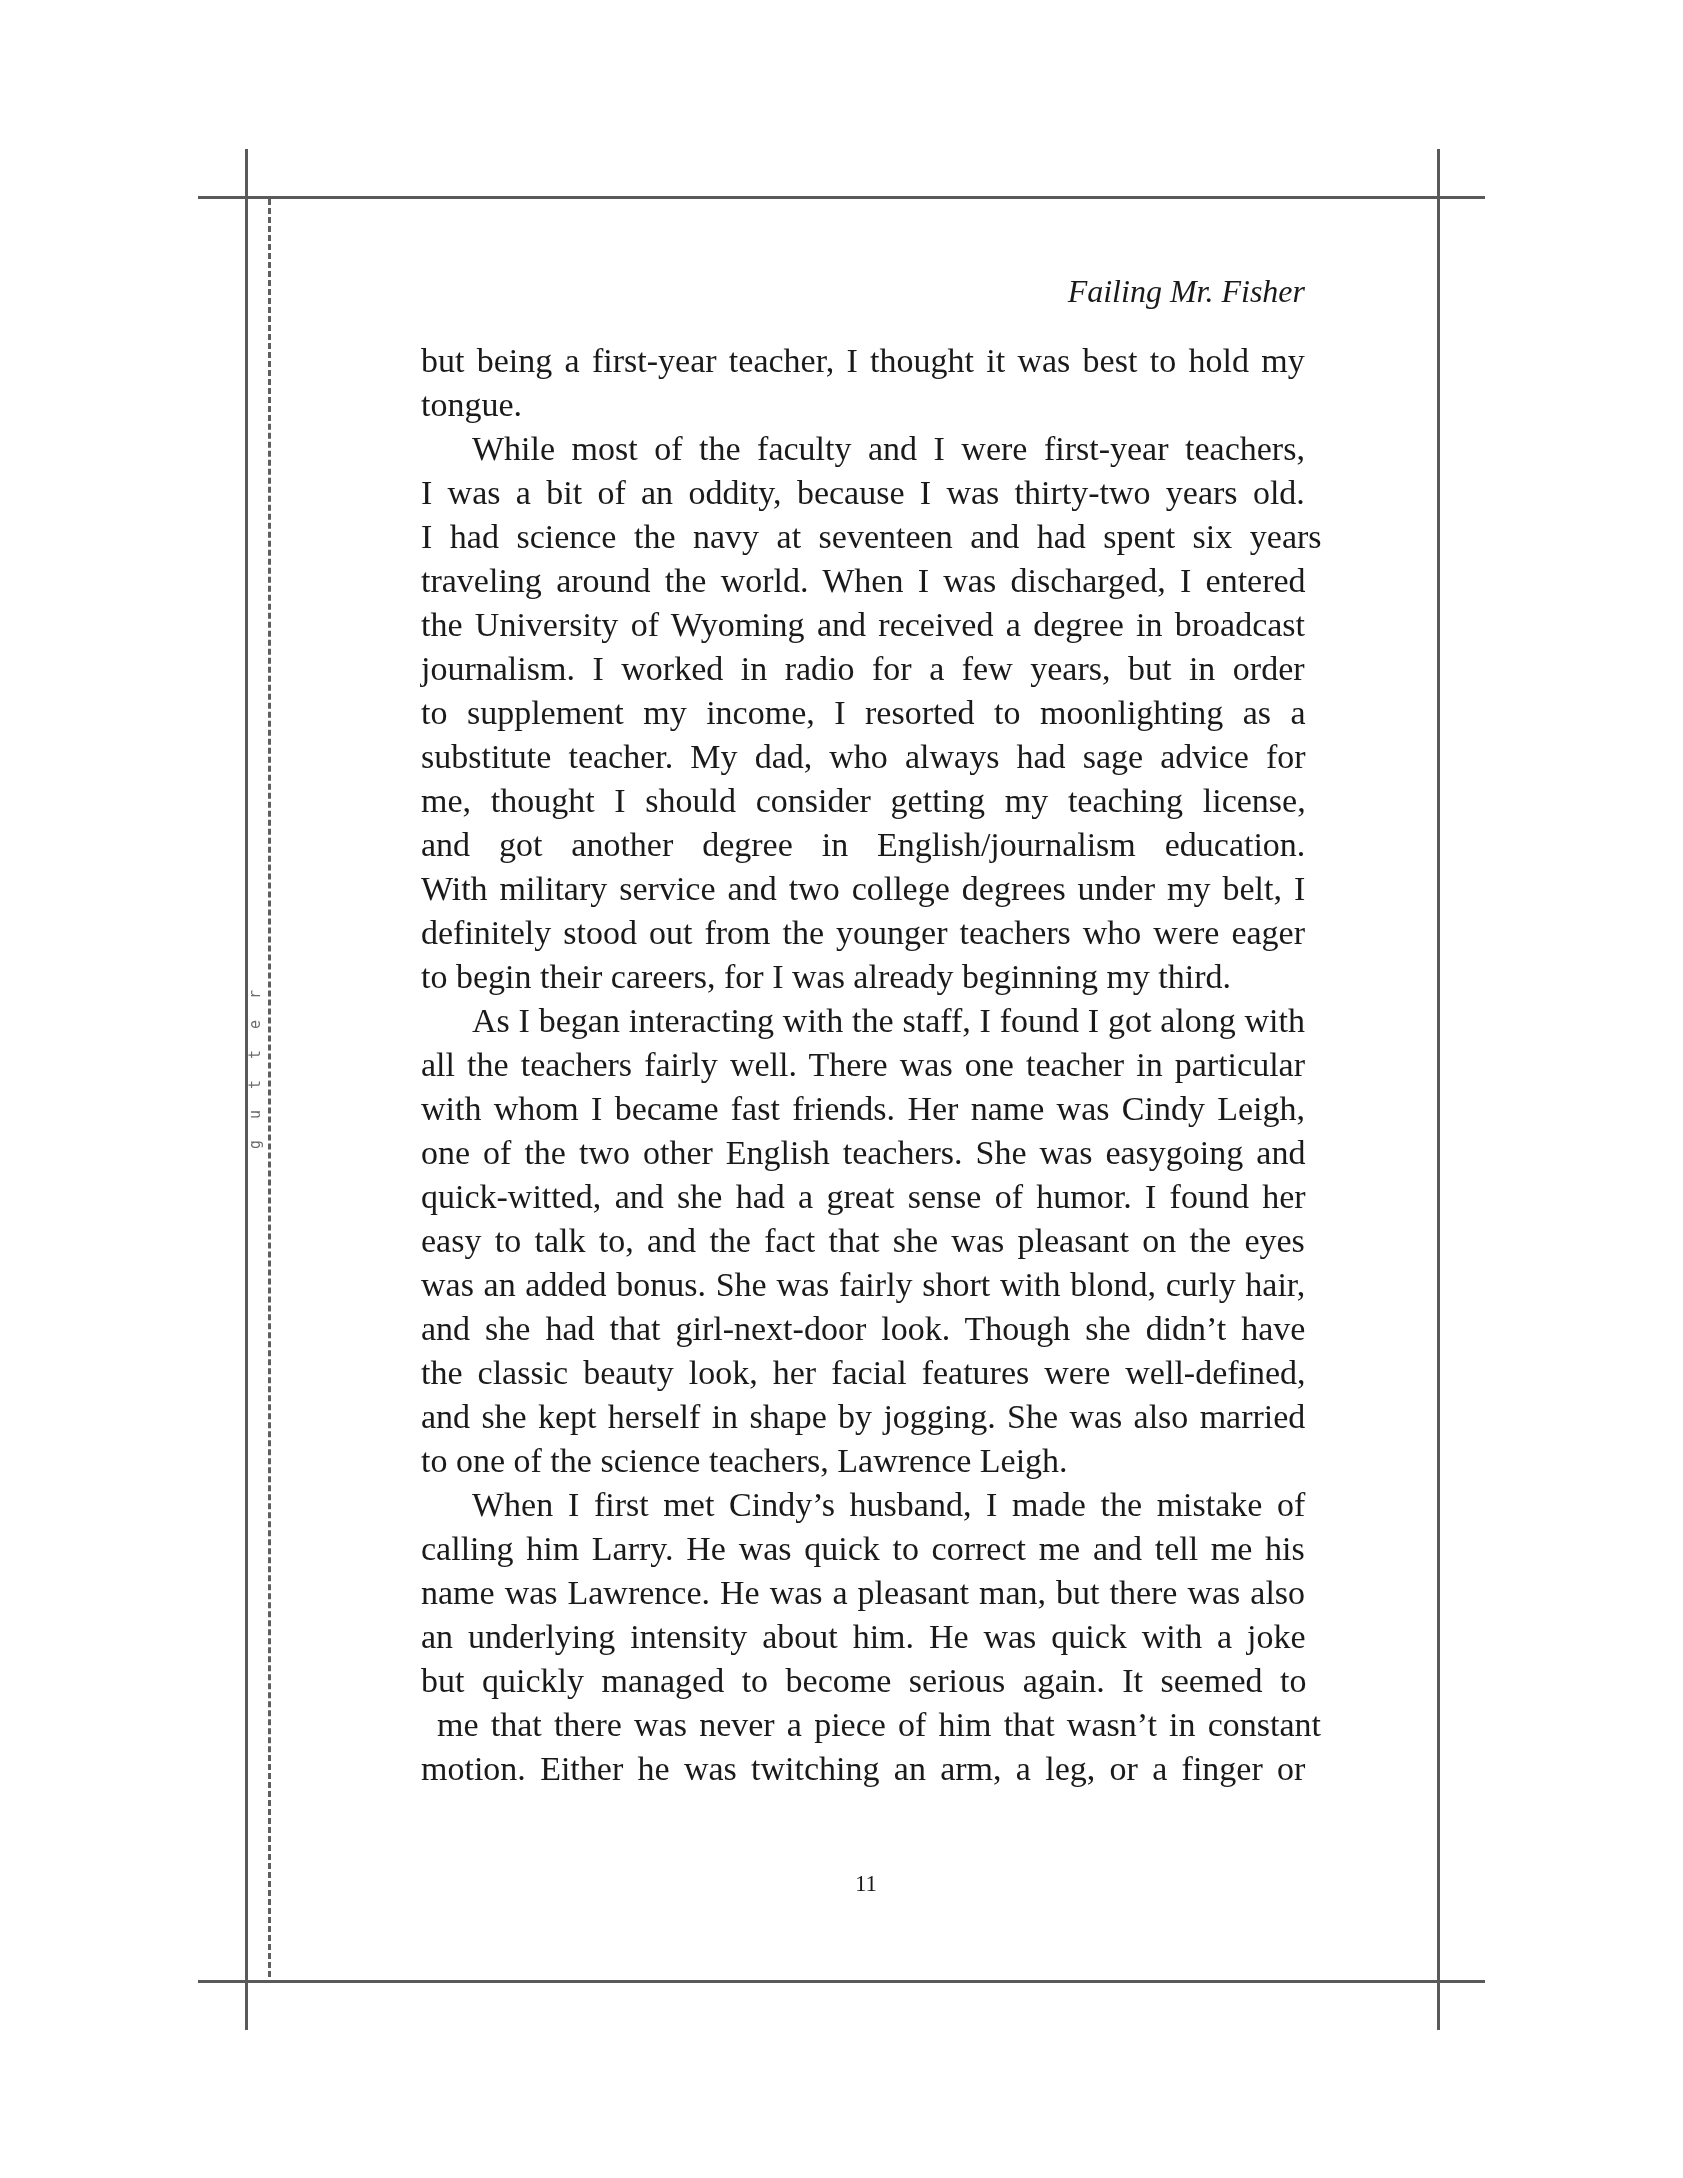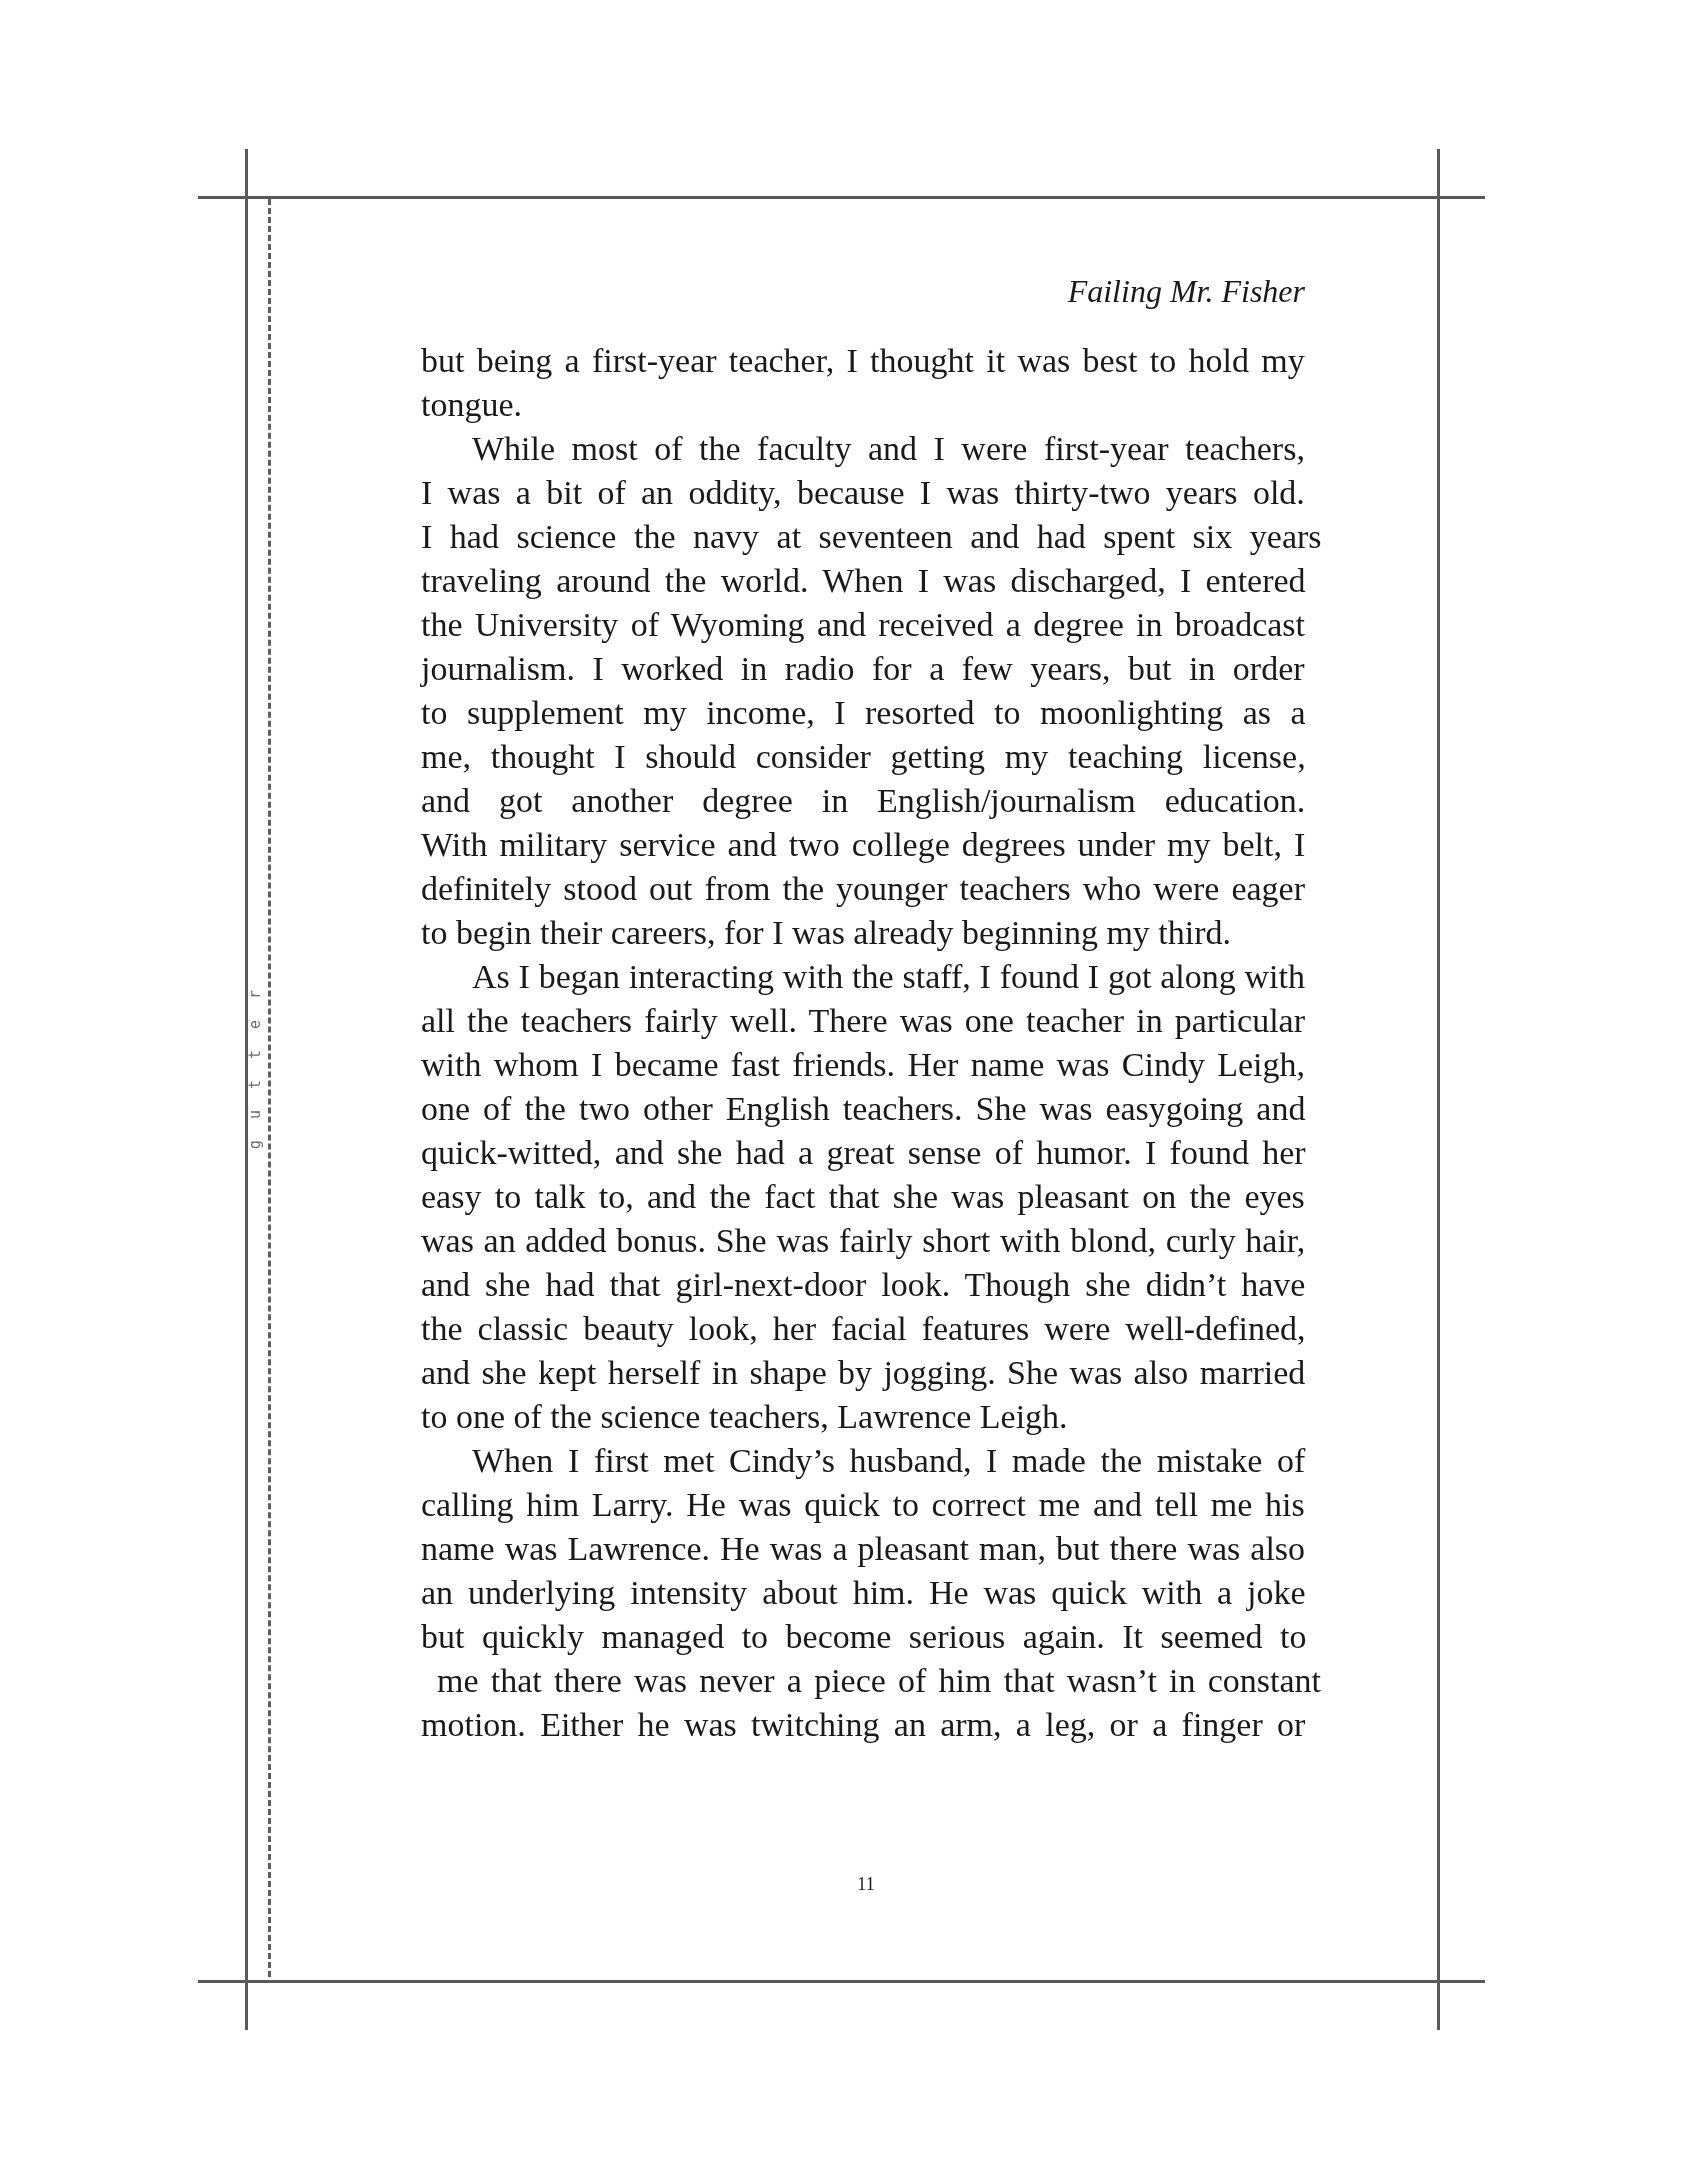--- a/index.html
+++ b/index.html
@@ -75,21 +75,21 @@
   }
   .line.last {
     text-align: left;
     text-align-last: left;
   }
   .page-number {
     position: absolute;
     left: 866px;
     top: 1869px;
     transform: translateX(-50%);
-    font-size: 18px;
+    font-size: 23px;
     line-height: 30px;
     color: #1a1a1a;
   }
 </style>
 </head>
 <body>
 
 <div class="crop-h" style="left:198px; top:196px; width:1287px;"></div>
 <div class="crop-h" style="left:198px; top:1980px; width:1287px;"></div>
 <div class="crop-v" style="left:245px; top:149px; height:1881px;"></div>
@@ -103,20 +103,21 @@
 <div class="text-block" id="text-block">
     <span class="line" style="text-align: left; text-align-last: left; word-spacing: 3.8px;"><span>but being a first-year teacher, I thought it was best to hold my</span></span>
     <span class="line last" style="text-align: left; text-align-last: left;"><span>tongue.</span></span>
     <span class="line indent" style="text-align: left; text-align-last: left; word-spacing: 8px;"><span>While most of the faculty and I were first-year teachers,</span></span>
     <span class="line" style="text-align: left; text-align-last: left; word-spacing: 6.8px;"><span>I was a bit of an oddity, because I was thirty-two years old.</span></span>
     <span class="line" style="text-align: left; text-align-last: left; word-spacing: 9px;"><span>I had science the navy at seventeen and had spent six years</span></span>
     <span class="line" style="text-align: left; text-align-last: left; word-spacing: 5.8px;"><span>traveling around the world. When I was discharged, I entered</span></span>
     <span class="line" style="text-align: left; text-align-last: left; word-spacing: 3.8px;"><span>the University of Wyoming and received a degree in broadcast</span></span>
     <span class="line" style="text-align: left; text-align-last: left; word-spacing: 9px;"><span>journalism. I worked in radio for a few years, but in order</span></span>
     <span class="line" style="text-align: left; text-align-last: left; word-spacing: 11px;"><span>to supplement my income, I resorted to moonlighting as a</span></span>
+    <span class="line" style="text-align: left; text-align-last: left; word-spacing: 8.6px;"><span>substitute teacher. My dad, who always had sage advice for</span></span>
     <span class="line" style="text-align: left; text-align-last: left; word-spacing: 11.2px;"><span>me, thought I should consider getting my teaching license,</span></span>
     <span class="line" style="text-align: left; text-align-last: left; word-spacing: 20.4px;"><span>and got another degree in English/journalism education.</span></span>
     <span class="line" style="text-align: right; text-align-last: left; word-spacing: 3.5px;"><span>With military service and two college degrees under my belt, I</span></span>
     <span class="line" style="text-align: left; text-align-last: left; word-spacing: 3.5px;"><span>definitely stood out from the younger teachers who were eager</span></span>
     <span class="line last" style="text-align: left; text-align-last: left;"><span>to begin their careers, for I was already beginning my third.</span></span>
     <span class="line indent" style="text-align: left; text-align-last: left; word-spacing: 0.3px;"><span>As I began interacting with the staff, I found I got along with</span></span>
     <span class="line" style="text-align: left; text-align-last: left; word-spacing: 3.6px;"><span>all the teachers fairly well. There was one teacher in particular</span></span>
     <span class="line" style="text-align: left; text-align-last: left; word-spacing: 3.8px;"><span>with whom I became fast friends. Her name was Cindy Leigh,</span></span>
     <span class="line" style="text-align: left; text-align-last: left; word-spacing: 4.5px;"><span>one of the two other English teachers. She was easygoing and</span></span>
     <span class="line" style="text-align: left; text-align-last: left; word-spacing: 4.8px;"><span>quick-witted, and she had a great sense of humor. I found her</span></span>

